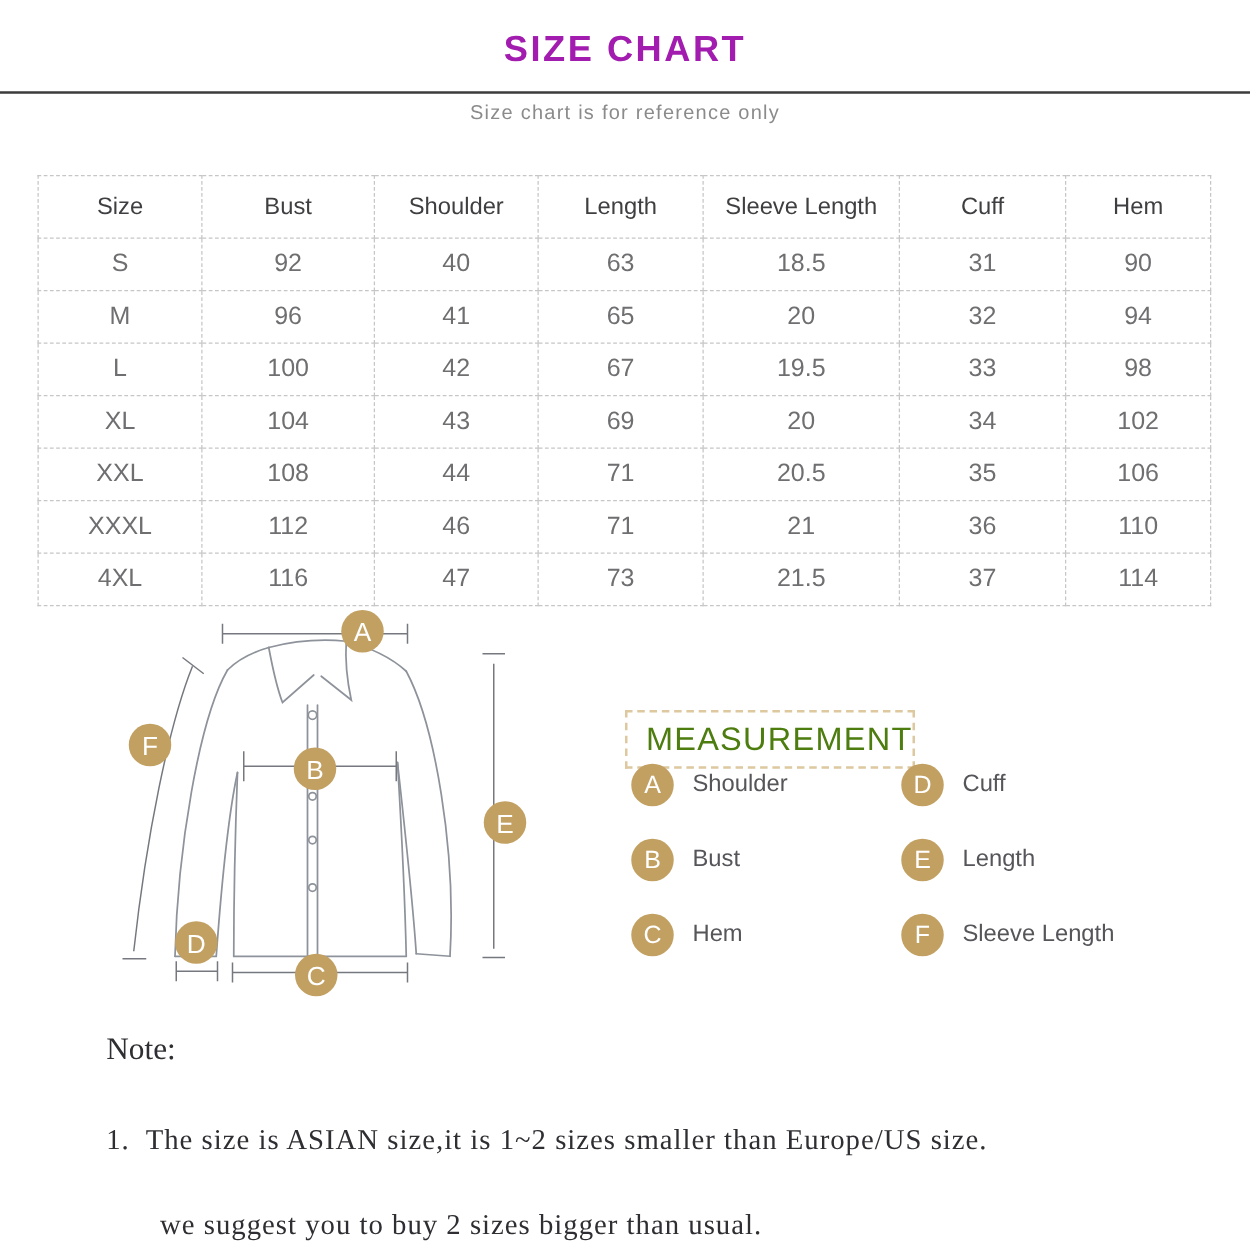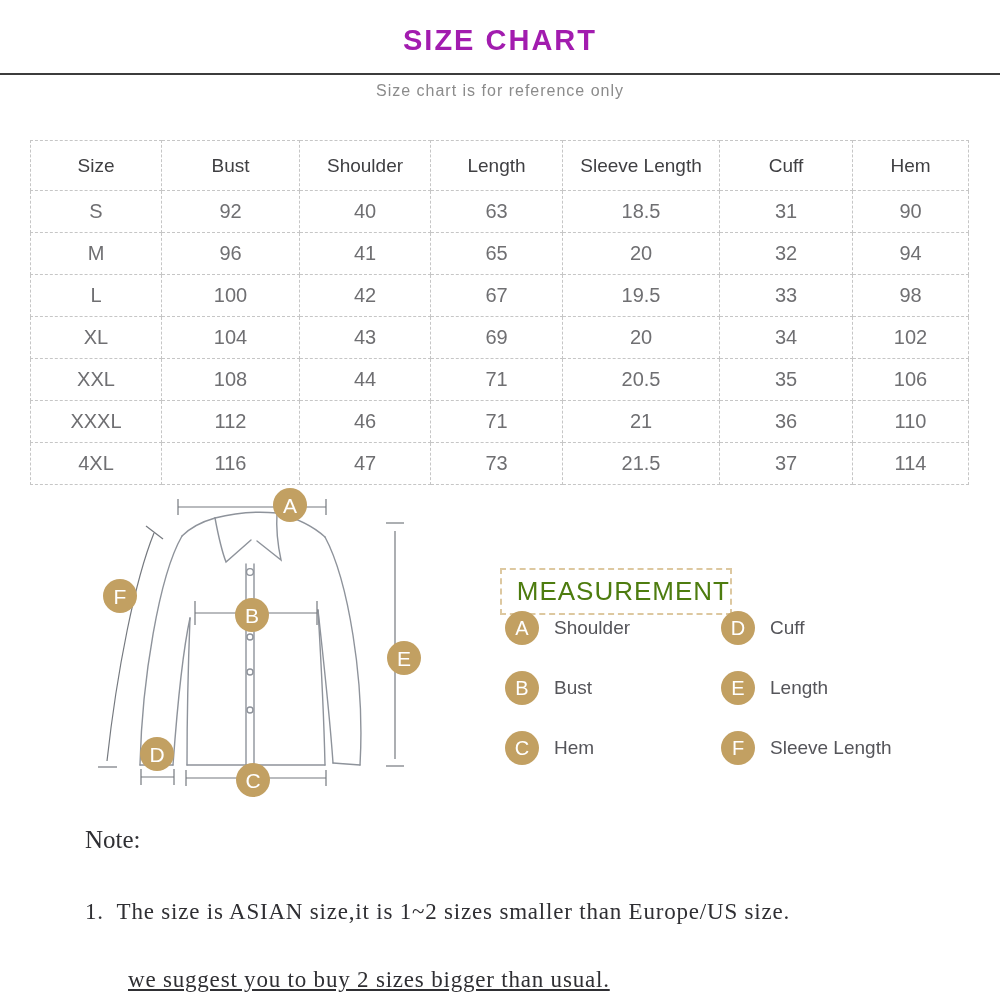--- a/index.html
+++ b/index.html
@@ -120,21 +120,21 @@
     top: 790px; left: 85px;
     width: 895px;
     font-family: "Liberation Serif", serif;
     color: #2f2f33;
     white-space: pre-wrap;
   }
   .notes-heading { font-size: 25px; margin-bottom: 7px; }
   .note-line { font-size: 23px; letter-spacing: 0.8px; line-height: 30px; }
   .note-line.indent { padding-left: 43px; }
   .gap-sm { margin-bottom: 2px; }
-  .gap-lg { margin-bottom: 16px; text-decoration: underline; }
+  .gap-lg { margin-bottom: 16px; }
 </style>
 </head>
 <body>
 
 <div class="page">
 
   <div class="title">SIZE CHART</div>
   <div class="title-rule"></div>
   <div class="subtitle">Size chart is for reference only</div>
 

